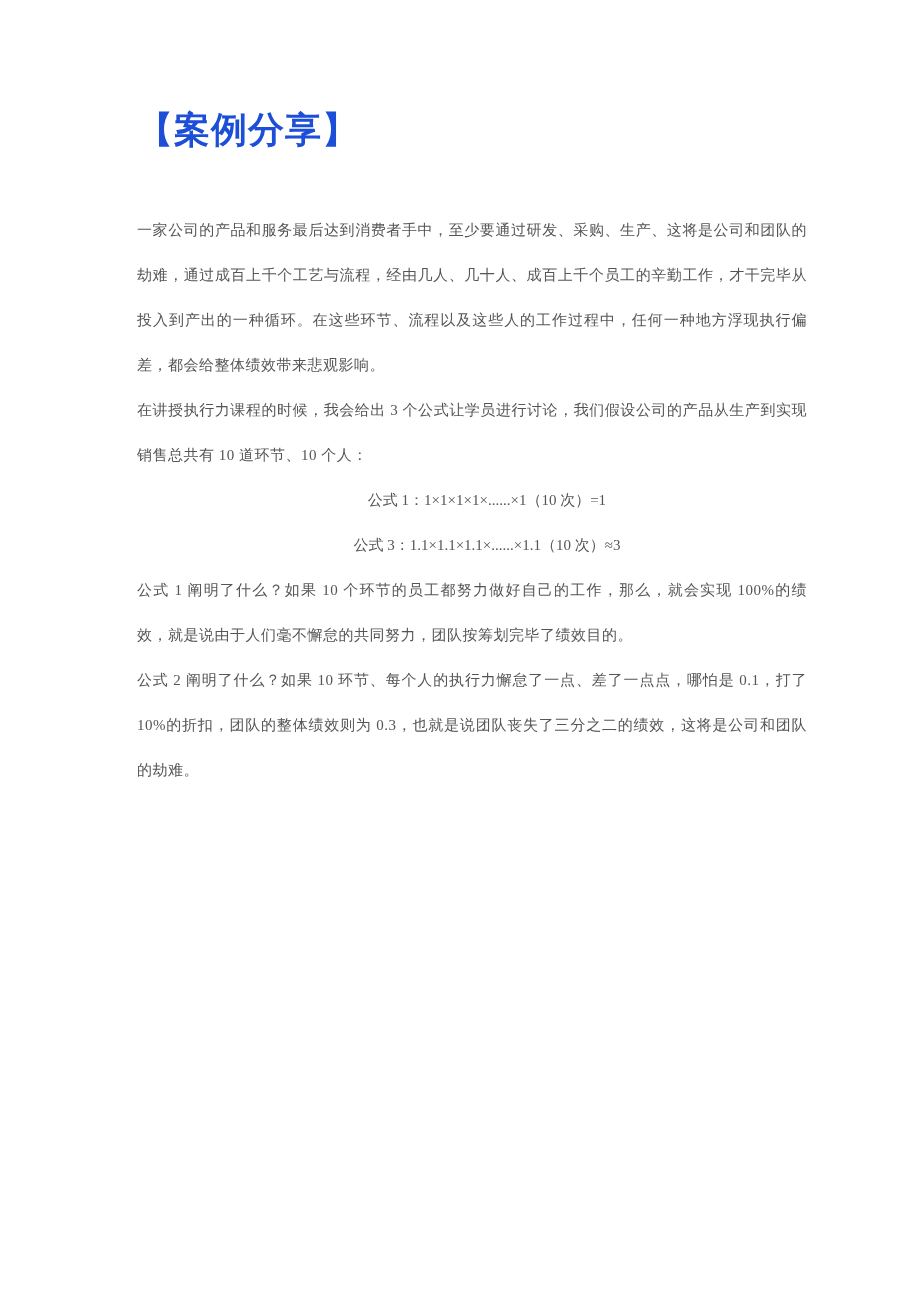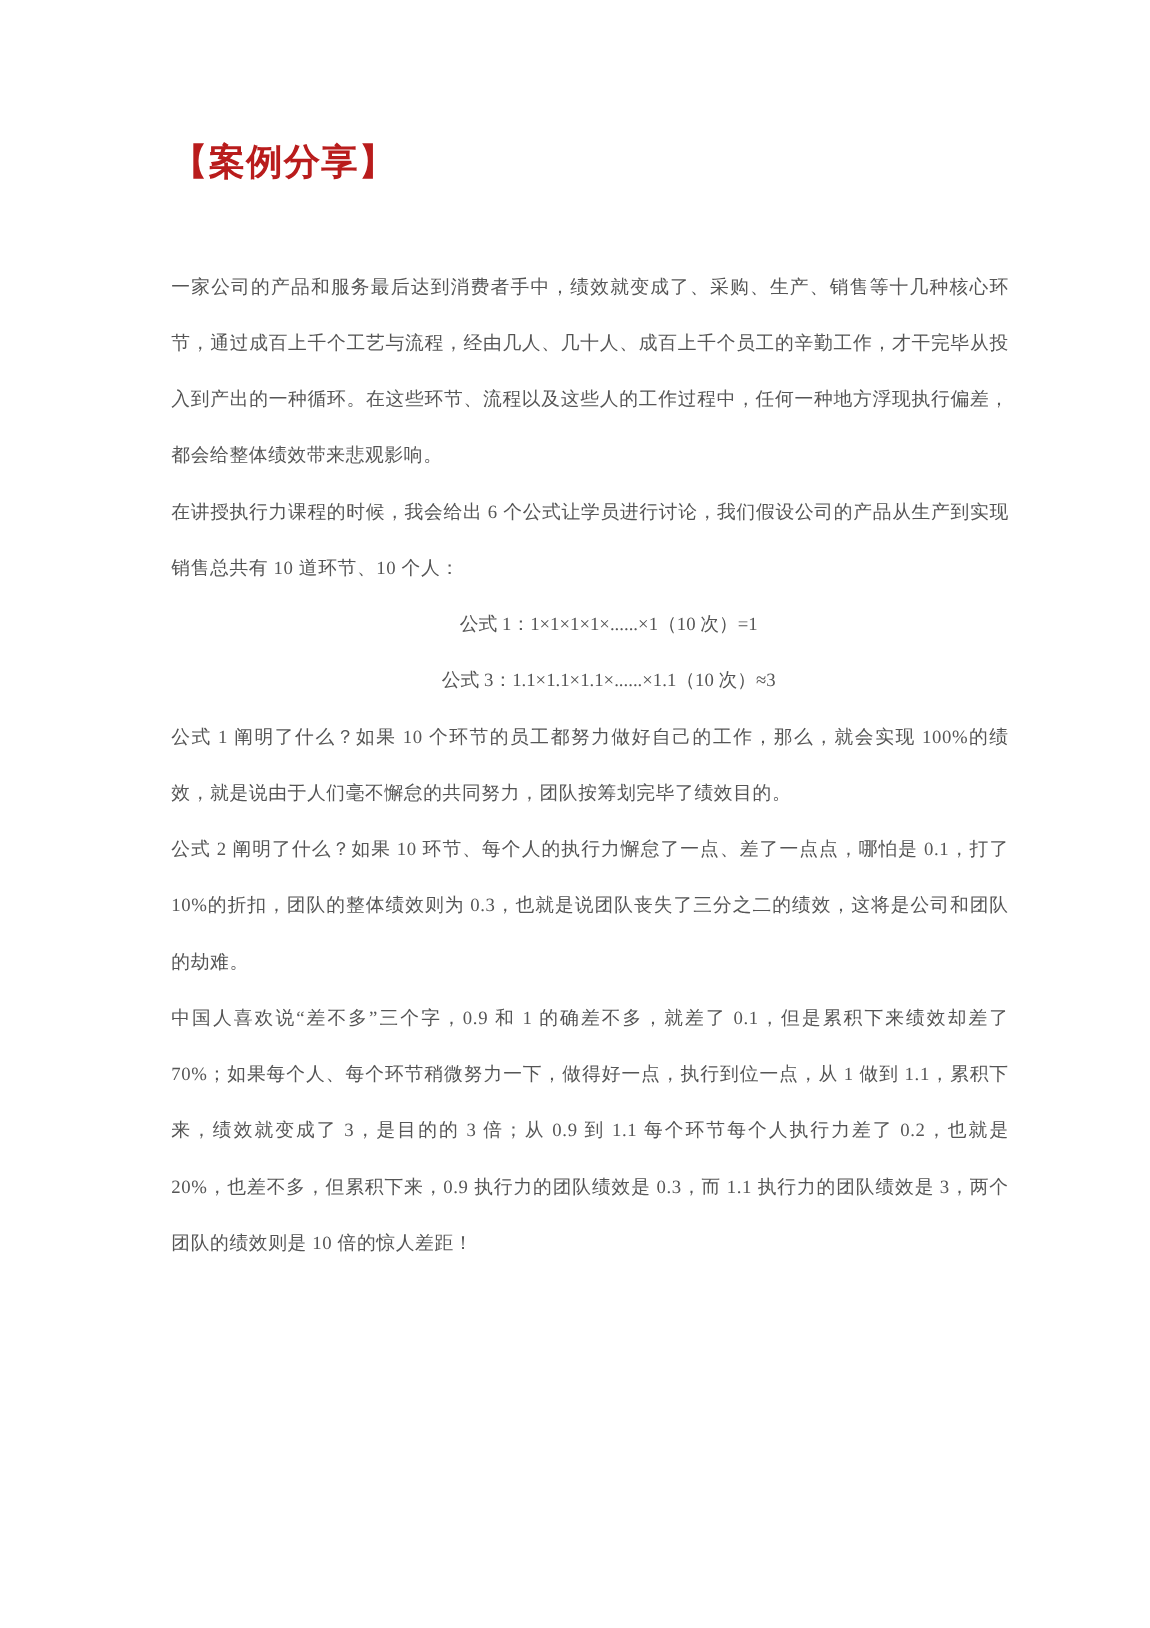--- a/index.html
+++ b/index.html
@@ -15,24 +15,24 @@
     overflow: hidden;
     font-family: "Liberation Serif", "DejaVu Serif", serif;
   }
   .content {
     position: absolute;
     left: 137px;
     top: 110px;
     width: 670px;
   }
   .doc-heading {
-    font-size: 29px;
+    font-size: 36px;
     line-height: 40px;
     font-weight: bold;
-    color: #b91c1c;
+    color: #1d4ed8;
     margin: 0 0 58px 0;
     letter-spacing: 1px;
   }
   .doc-heading.second {
     margin: 40px 0 0 0;
   }
   .body-text p {
     font-size: 15px;
     line-height: 45px;
     color: #555555;
@@ -51,30 +51,29 @@
 </style>
 </head>
 <body>
 
 <div class="page">
   <div class="content">
 
     <h1 class="doc-heading">【案例分享】</h1>
 
     <div class="body-text">
-      <p>一家公司的产品和服务最后达到消费者手中，绩效就变成了、采购、生产、销售等十几种核心环节，通过成百上千个工艺与流程，经由几人、几十人、成百上千个员工的辛勤工作，才干完毕从投入到产出的一种循环。在这些环节、流程以及这些人的工作过程中，任何一种地方浮现执行偏差，都会给整体绩效带来悲观影响。</p>
+      <p>一家公司的产品和服务最后达到消费者手中，至少要通过研发、采购、生产、这将是公司和团队的劫难，通过成百上千个工艺与流程，经由几人、几十人、成百上千个员工的辛勤工作，才干完毕从投入到产出的一种循环。在这些环节、流程以及这些人的工作过程中，任何一种地方浮现执行偏差，都会给整体绩效带来悲观影响。</p>
 
-      <p>在讲授执行力课程的时候，我会给出 6 个公式让学员进行讨论，我们假设公司的产品从生产到实现销售总共有 10 道环节、10 个人：</p>
+      <p>在讲授执行力课程的时候，我会给出 3 个公式让学员进行讨论，我们假设公司的产品从生产到实现销售总共有 10 道环节、10 个人：</p>
 
       <div class="formula">公式 1：1×1×1×1×......×1（10 次）=1</div>
       <div class="formula">公式 3：1.1×1.1×1.1×......×1.1（10 次）≈3</div>
 
       <p>公式 1 阐明了什么？如果 10 个环节的员工都努力做好自己的工作，那么，就会实现 100%的绩效，就是说由于人们毫不懈怠的共同努力，团队按筹划完毕了绩效目的。</p>
 
       <p>公式 2 阐明了什么？如果 10 环节、每个人的执行力懈怠了一点、差了一点点，哪怕是 0.1，打了 10%的折扣，团队的整体绩效则为 0.3，也就是说团队丧失了三分之二的绩效，这将是公司和团队的劫难。</p>
 
 
-      <p>中国人喜欢说“差不多”三个字，0.9 和 1 的确差不多，就差了 0.1，但是累积下来绩效却差了 70%；如果每个人、每个环节稍微努力一下，做得好一点，执行到位一点，从 1 做到 1.1，累积下来，绩效就变成了 3，是目的的 3 倍；从 0.9 到 1.1 每个环节每个人执行力差了 0.2，也就是 20%，也差不多，但累积下来，0.9 执行力的团队绩效是 0.3，而 1.1 执行力的团队绩效是 3，两个团队的绩效则是 10 倍的惊人差距！</p>
     </div>
 
 
   </div>
 </div>
 
 </body></html>

